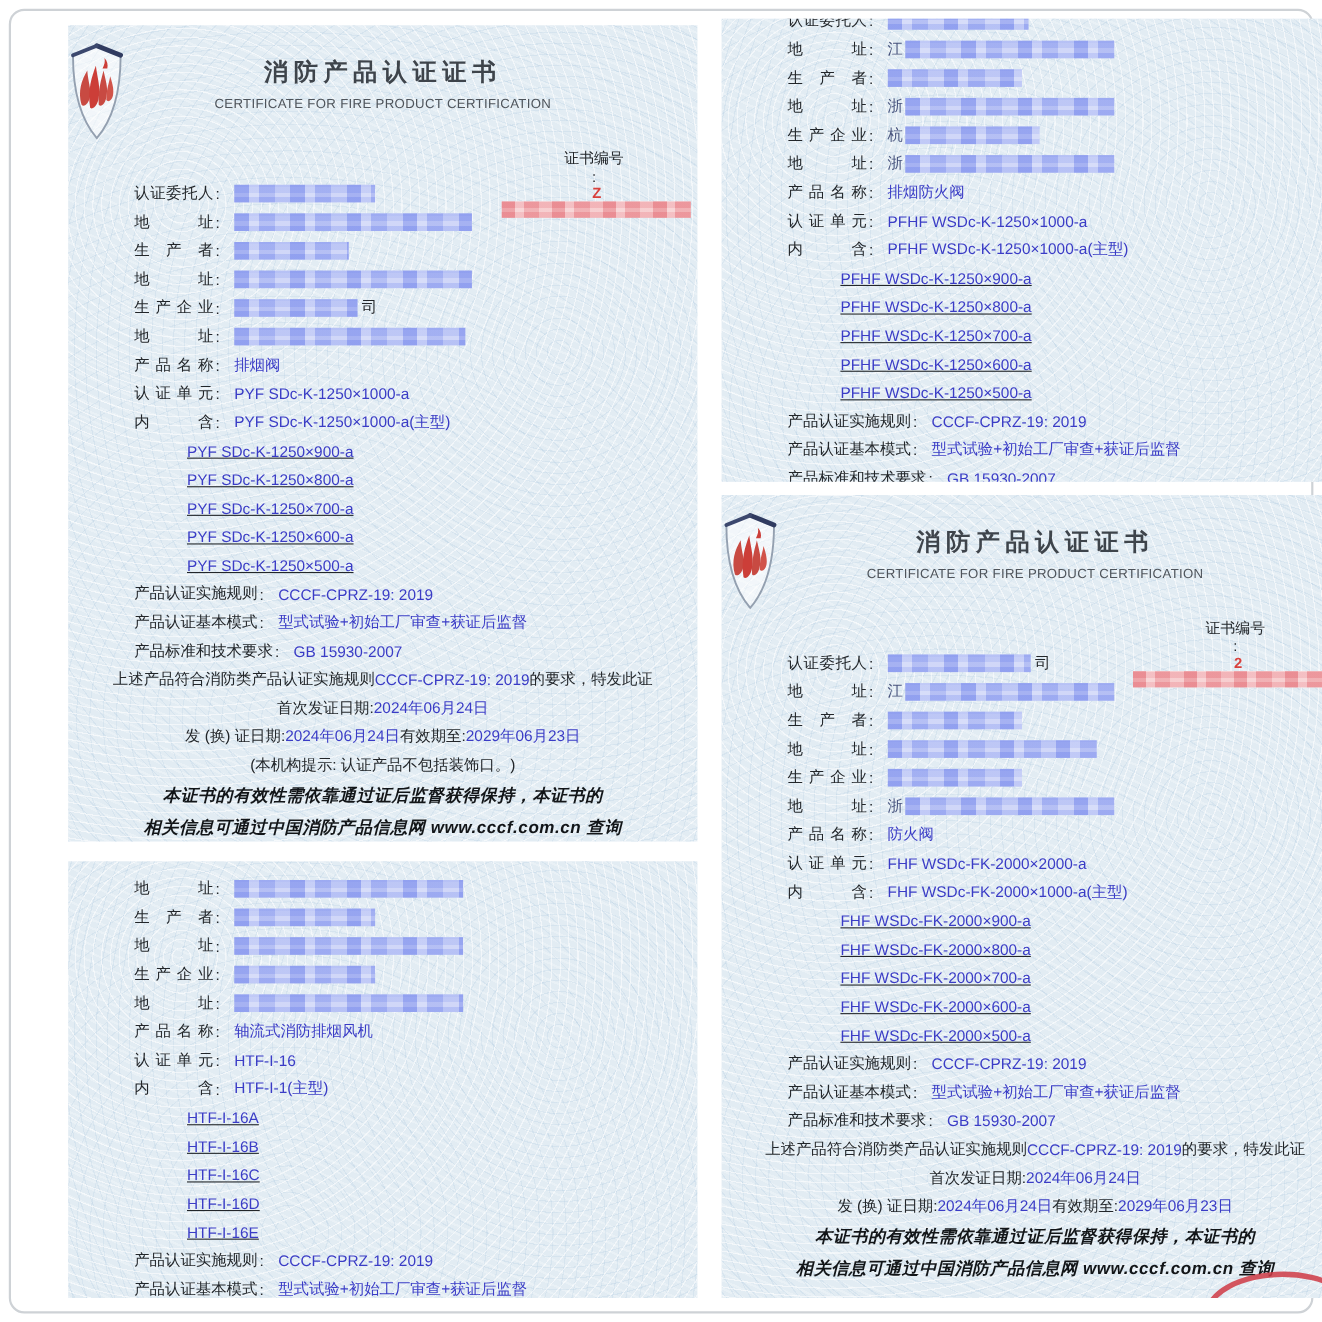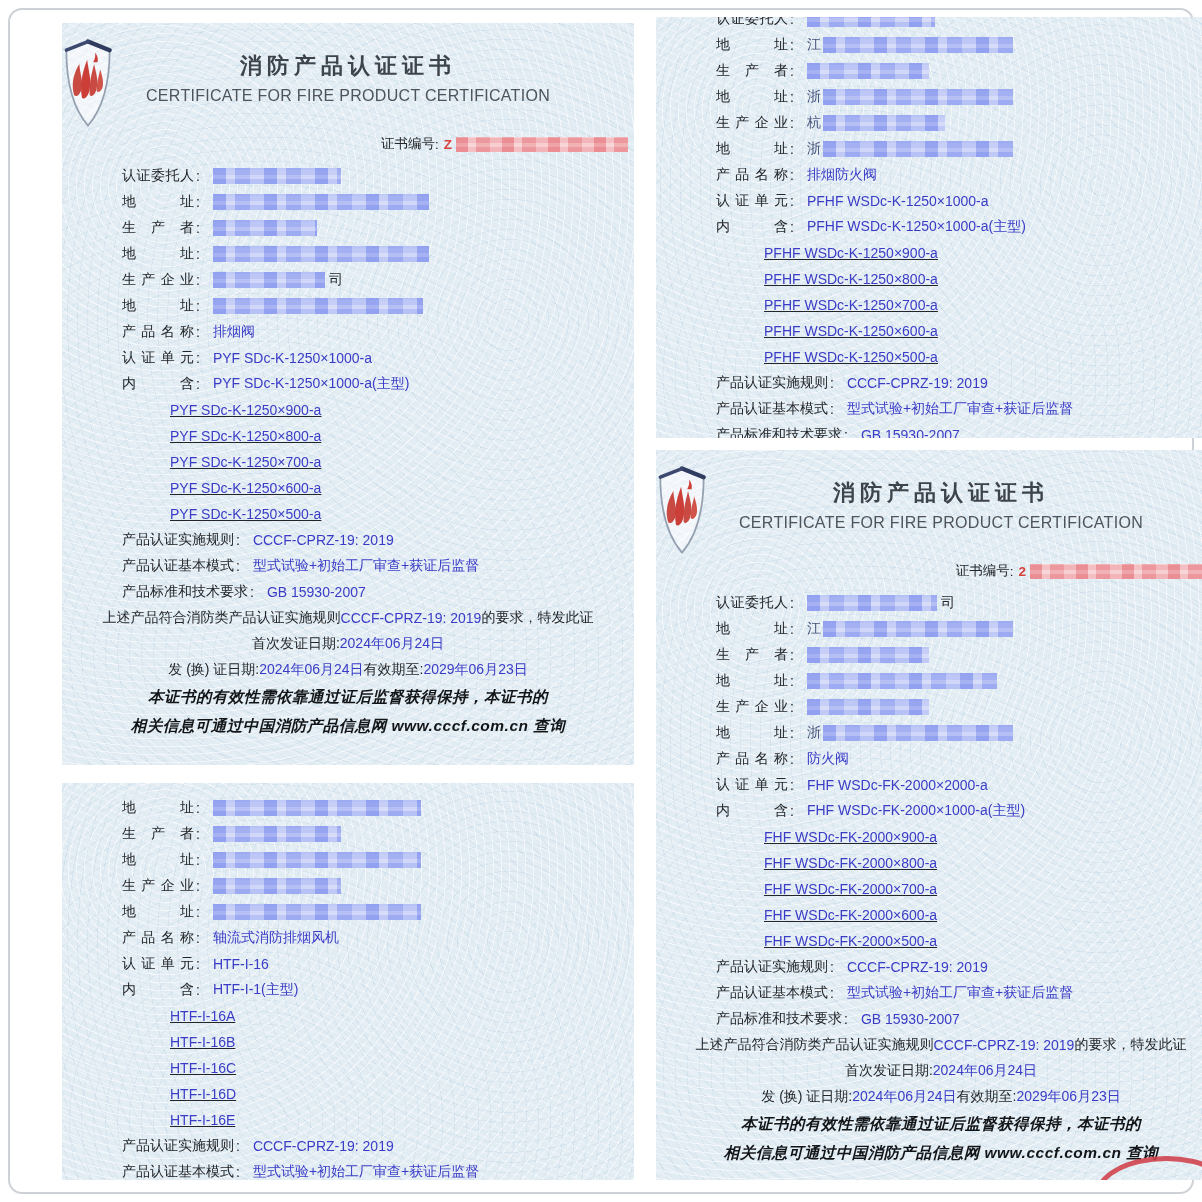--- a/index.html
+++ b/index.html
@@ -22,26 +22,26 @@
       repeating-linear-gradient(24deg, rgba(255,255,255,.25) 0 2px, transparent 2px 7px);
     margin-left: 44px;
   }
   .hdr{position:relative;height:140px;}
   .logo{position:absolute;left:0px;top:12px;width:52px;height:98px;}
   .title{
     padding-top:28px;text-align:center;font-size:22px;font-weight:700;
     letter-spacing:5px;color:#3e444b;white-space:nowrap;
   }
   .subtitle{
-    margin-top:6px;text-align:center;font-size:16px;letter-spacing:.3px;
+    margin-top:6px;text-align:center;font-size:12px;letter-spacing:.3px;
     color:#4e545b;white-space:nowrap;
   }
   .certno{
     position:absolute;top:112px;right:6px;font-size:13.5px;color:#23272b;
-    display:flex;align-items:center;white-space:nowrap;
+    display:flex;align-items:center;white-space:nowrap;flex-direction:column;
   }
   .certno .pfx{color:#d8403c;font-weight:700;margin-left:5px;}
   .rows{position:relative;}
   .row{
     height:26px;display:flex;align-items:center;padding-left:60px;
     font-size:14px;color:#22262a;white-space:nowrap;
   }
   .row.clip{margin-top:-13px;}
   .lbl{display:inline-block;width:72px;text-align:justify;text-align-last:justify;}
   .colon{margin-left:2px;}
@@ -184,20 +184,23 @@
       <div class="row rc">
         <span>首次发证日期: </span>
         <span class="blue">2024年06月24日</span>
       </div>
       <div class="row rc">
         <span>发 (换) 证日期: </span>
         <span class="blue">2024年06月24日</span>
         <span> 有效期至: </span>
         <span class="blue">2029年06月23日</span>
       </div>
+      <div class="row rc">
+        <span>(本机构提示: 认证产品不包括装饰口。)</span>
+      </div>
       <div class="row rc bold-line">
         <span>本证书的有效性需依靠通过证后监督获得保持，本证书的</span>
       </div>
       <div class="row rc bold-line">
         <span>相关信息可通过中国消防产品信息网 www.cccf.com.cn 查询</span>
       </div>
     </div>
   </section>
 <section class="cert" id="cert-1" style="left:612px;top:17px;width:570px;height:421px;">
     <div class="rows" style="padding-top: 2px;">

